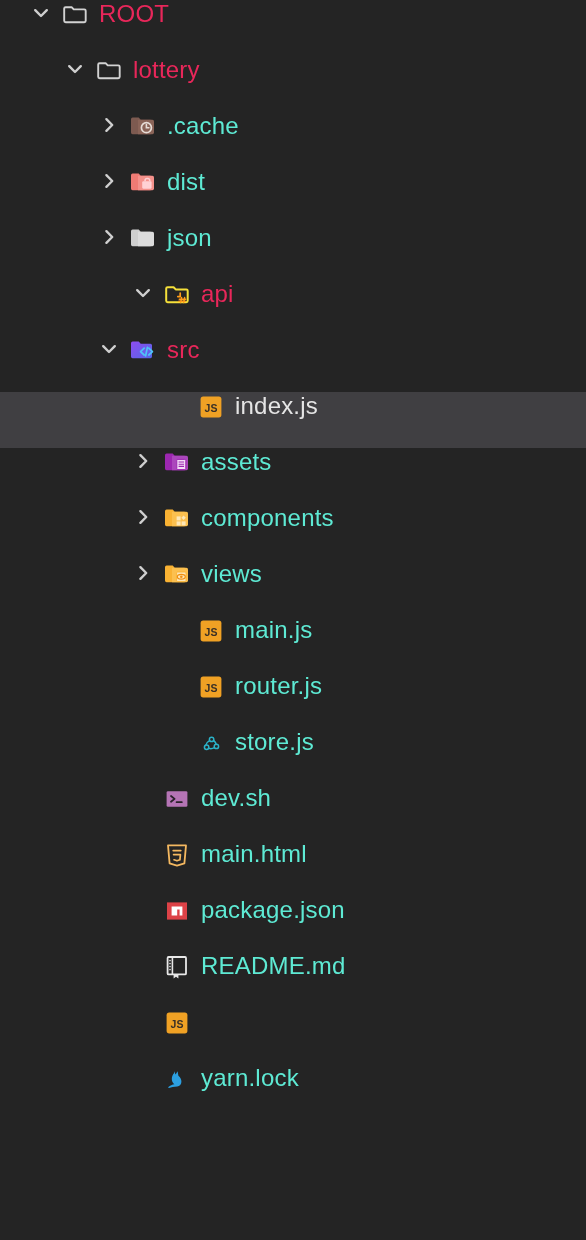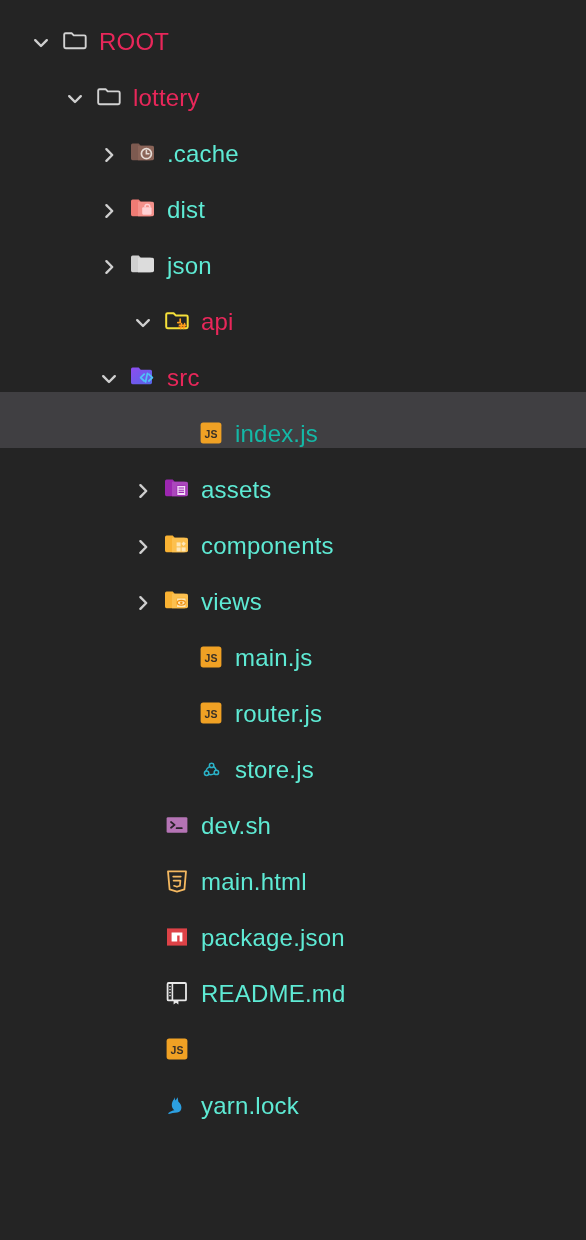--- a/index.html
+++ b/index.html
@@ -15,21 +15,21 @@
   }
   #tree {
     width: 586px;
     height: 1240px;
     position: relative;
     background: #242424;
   }
   .row {
     height: 56px;
     display: flex;
-    align-items: flex-end;
+    align-items: flex-start;
     box-sizing: border-box;
     white-space: nowrap;
   }
   .row.selected {
     background: #403f42;
   }
   .indent {
     flex: 0 0 auto;
   }
   .chev {
@@ -53,21 +53,21 @@
     margin-right: 9px;
   }
   .icon svg { display: block; }
   .label {
     font-size: 24px;
     line-height: 28px;
     letter-spacing: 0.2px;
     color: #5eead4;
   }
   .label.pink { color: #e8275a; }
-  .label.gold { color: #14b8a6; }
+  .label.gold { color: #e5e5e5; }
 </style>
 </head>
 <body>
 
 <div id="tree">
     <div class="row">
       <div class="indent" style="width: 28px;"></div>
       <span class="chev">
         <svg width="20" height="20" viewBox="0 0 20 20">
           <path d="M4.2 7.2 L10 13 L15.8 7.2" fill="none" stroke="#cfcfcf" stroke-width="2.4" stroke-linecap="round" stroke-linejoin="round"></path>

